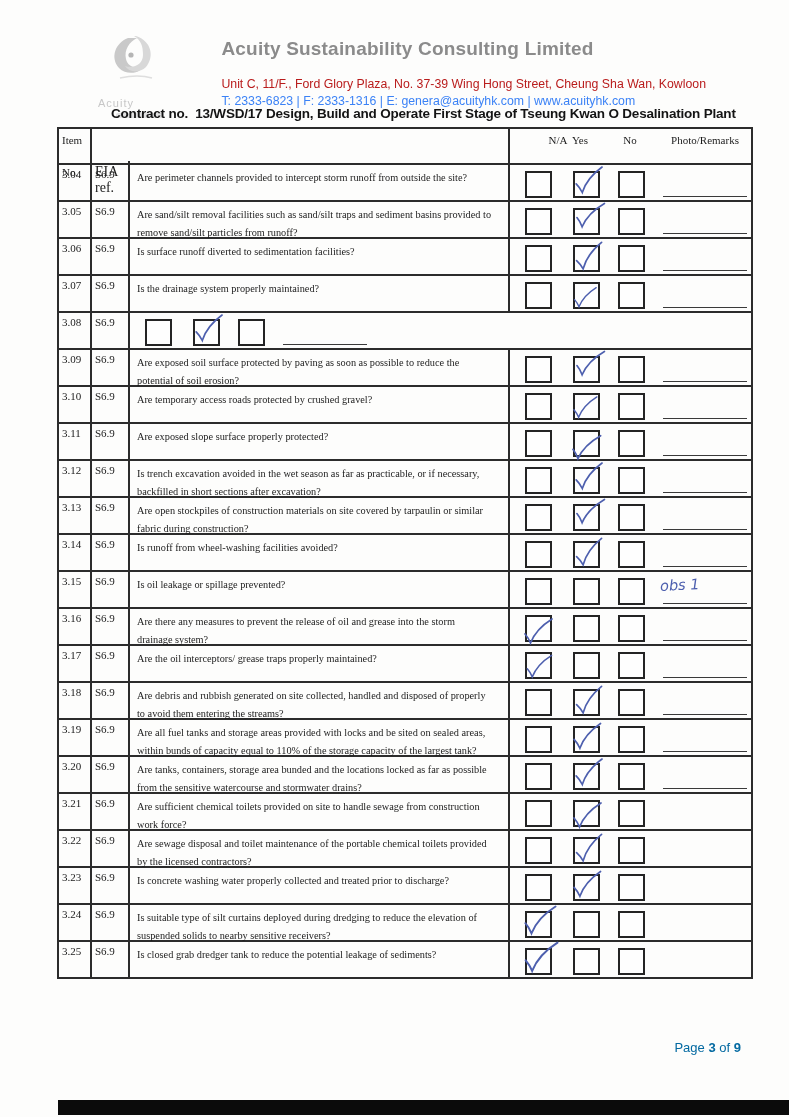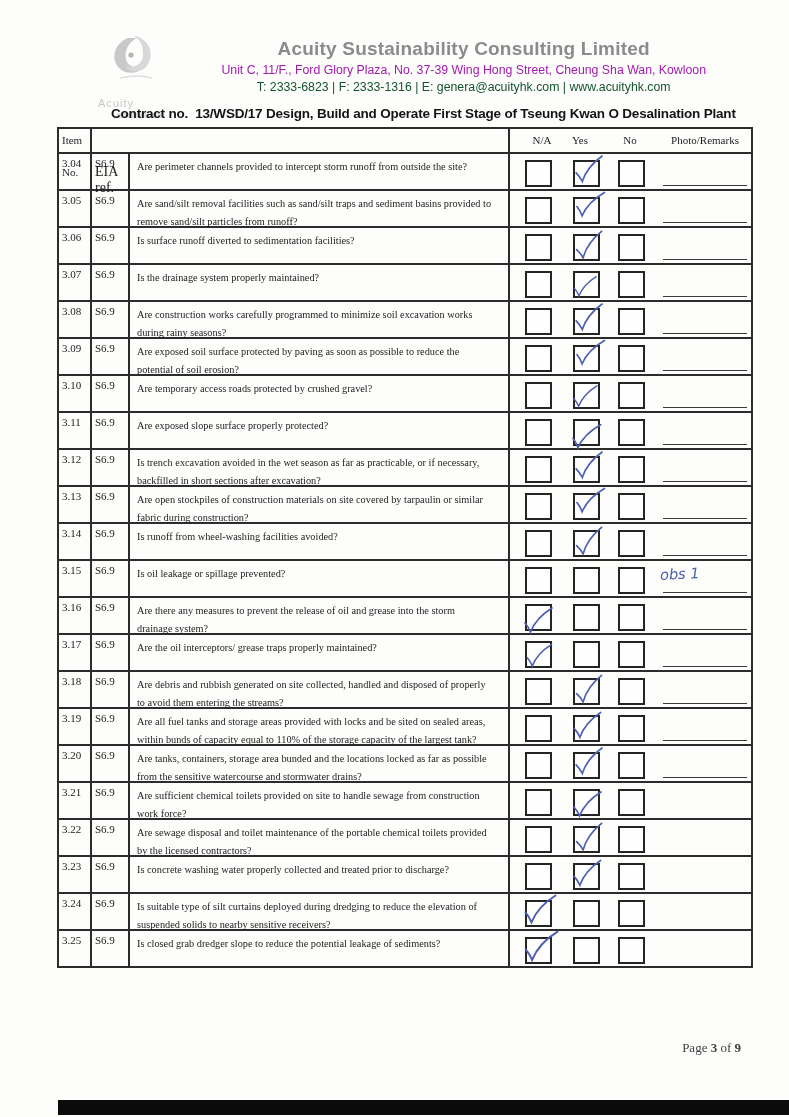--- a/index.html
+++ b/index.html
@@ -6,60 +6,60 @@
   html,body { background:#ffffff; }
   body { width:789px; height:1117px; position:relative; overflow:hidden;
          font-family:"Liberation Sans", sans-serif; }
   .page { position:absolute; inset:0; background:#fdfdfc; }
 
   
   .logo-wrap { position:absolute; left:98px; top:34px; width:84px; text-align:left; }
   .logo-brand { font-size:11px; color:#c7c7c7; letter-spacing:1px; margin-top:1px; }
   .logo-tagline { width:48px; height:5px; background:#e2e2e2; border-radius:2px; margin:4px auto 0; }
 
-  .company-block { position:absolute; top:38px; right:83px; text-align:center; color:#8d8d8d; }
+  .company-block { position:absolute; top:38px; right:83px; text-align:left; color:#8d8d8d; }
   .company-name { font-size:19px; font-weight:bold; letter-spacing:0.2px; color:#8b8b8b; }
-  .company-address { font-size:12.3px; margin-top:3px; color:#a21caf; }
-  .company-contact { font-size:12.3px; margin-top:3px; color:#14532d; }
+  .company-address { font-size:12.3px; margin-top:17px; color:#b91c1c; }
+  .company-contact { font-size:12.3px; margin-top:3px; color:#3b82f6; }
 
   .contract-title { position:absolute; left:111px; top:106px; font-size:13.5px; font-weight:bold;
                     color:#141414; letter-spacing:-0.2px; white-space:pre; }
 
   
   .checklist { position:absolute; left:57px; top:127px; width:696px;
                border:2px solid #2c2c2c; border-bottom:none;
                font-family:"Liberation Serif", serif; color:#1c1c1c; }
   .t-row { display:flex; width:100%; }
-  .hdr { height:25px; border-bottom:2px solid #2c2c2c; }
+  .hdr { height:36px; border-bottom:2px solid #2c2c2c; }
   .body-row { height:37px; border-bottom:2px solid #2c2c2c; }
   .c-item { width:33px; border-right:2px solid #2c2c2c; font-size:11px; padding:3px 2px 0 3px; }
   .c-eia  { width:38px; border-right:2px solid #2c2c2c; font-size:11px; padding:3px 1px 0 3px; }
   .c-q    { flex:1; border-right:2px solid #2c2c2c; font-size:10.3px; line-height:17.5px;
             padding:4px 16px 0 7px; }
   .c-checks { width:241px; position:relative; }
   .hdr .c-item { font-size:11px; line-height:16px; }
   .hdr .c-eia  { font-size:14px;margin-top:32px; }
 
   .hdr-label { position:absolute; top:5px; transform:translateX(-50%); font-size:11px; white-space:nowrap; }
-  .hl-na  { left:32px;text-align:right; }  .hl-yes { left:70px; }  .hl-no { left:120px; } .hl-rem { left:195px; }
+  .hl-na  { left:48px;text-align:right; }  .hl-yes { left:70px; }  .hl-no { left:120px; } .hl-rem { left:195px; }
 
   .box { position:absolute; top:6px; width:27px; height:27px; border:2px solid #242424; background:#fefefe; }
   .box.b-na  { left:15px; }
   .box.b-yes { left:63px; }
   .box.b-no  { left:108px; }
 
   .tick { position:absolute; left:-5px; top:-10px; width:38px; height:36px; overflow:visible; }
   .tick path { fill:none; stroke:#4d5fae; stroke-width:1.7px; stroke-linecap:round; }
 
   .remark-line { position:absolute; left:153px; top:31px; width:84px; border-top:1.6px solid #3a3a3a; }
   .remark-text { position:absolute; left:150px; top:5px; font-size:14.5px; color:#4d5fae;
                  font-style:italic; transform:rotate(-3deg); font-family:"DejaVu Sans", sans-serif; }
 
   
-  .page-footer { position:absolute; top:1040px; right:48px; font-size:13px; color:#404040;font-family:Liberation Serif, serif; }
+  .page-footer { position:absolute; top:1040px; right:48px; font-size:13px; color:#0369a1; }
   .page-footer b { font-weight:bold; }
   .scan-bar { position:absolute; left:58px; top:1100px; width:731px; height:15px; background:#0b0b0b; }
 </style>
 </head>
 <body>
 
 <div class="page">
 
   <div class="logo-wrap">
     <svg width="70" height="58" viewBox="0 0 70 58">
@@ -152,21 +152,20 @@
                 <path d="M6 20 Q9.5 24 11.5 29 Q17 15 33 5"></path>
               </svg>
             </div>
             <div class="box b-no"></div>
             <div class="remark-line"></div>
           </div>
         </div>
         <div class="t-row body-row">
           <div class="c-item">3.08</div>
           <div class="c-eia">S6.9</div>
-          <div class="c-q">Are construction works carefully programmed to minimize soil excavation works during rainy seasons?</div>
           <div class="c-checks">
             <div class="box b-na"></div>
             <div class="box b-yes">
               <svg class="tick" style="transform:rotate(-4deg)" viewBox="0 0 38 36">
                 <path d="M6 20 Q9.5 24 11.5 29 Q17 15 33 5"></path>
               </svg>
             </div>
             <div class="box b-no"></div>
             <div class="remark-line"></div>
           </div>
@@ -400,21 +399,21 @@
                 <path d="M6 20 Q9.5 24 11.5 29 Q17 15 33 5"></path>
               </svg>
             </div>
             <div class="box b-yes"></div>
             <div class="box b-no"></div>
           </div>
         </div>
         <div class="t-row body-row">
           <div class="c-item">3.25</div>
           <div class="c-eia">S6.9</div>
-          <div class="c-q">Is closed grab dredger slope to reduce the potential leakage of sediments?</div>
+          <div class="c-q">Is closed grab dredger tank to reduce the potential leakage of sediments?</div>
           <div class="c-checks">
             <div class="box b-na">
               <svg class="tick" style="transform:scale(1.18)" viewBox="0 0 38 36">
                 <path d="M6 20 Q9.5 24 11.5 29 Q17 15 33 5"></path>
               </svg>
             </div>
             <div class="box b-yes"></div>
             <div class="box b-no"></div>
           </div>
         </div>

